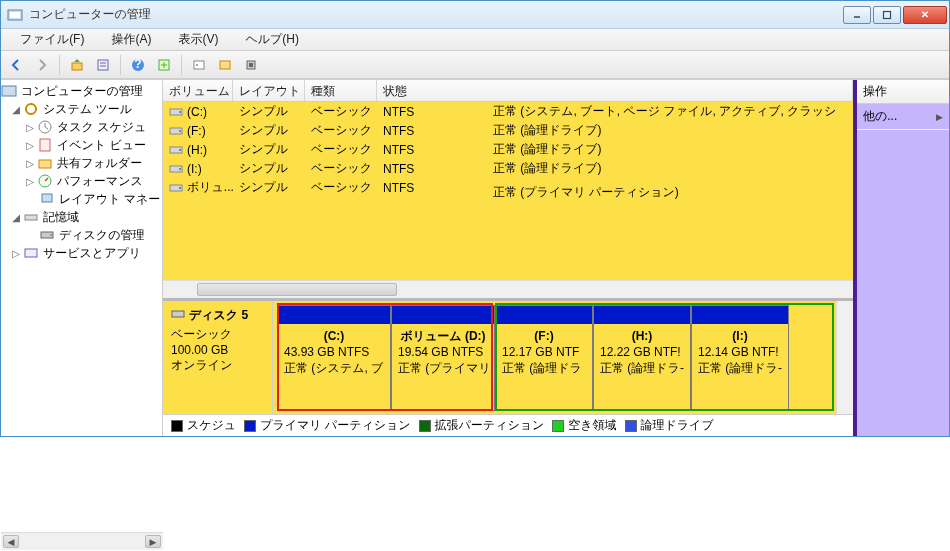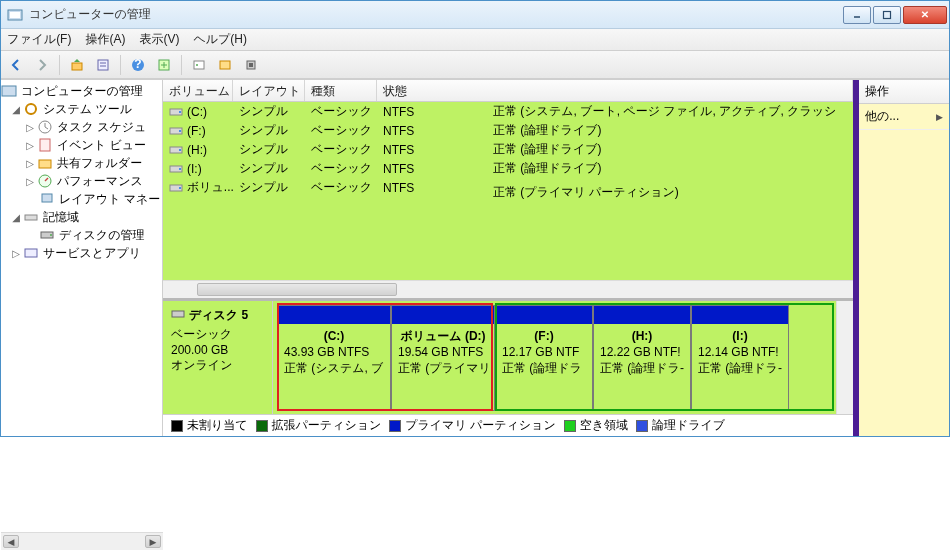--- a/index.html
+++ b/index.html
@@ -6,30 +6,30 @@
 body { background:#fff; width:950px; height:551px; overflow:hidden; }
 .window { width:950px; height:437px; border:1px solid #4a90c8; background:#f0f0f0; display:flex; flex-direction:column; }
 .titlebar { height:28px; background:linear-gradient(#eaf3fb,#d7e8f7); display:flex; align-items:center; padding:0 2px 0 6px; border-bottom:1px solid #b7cde0; }
 .titlebar .ico { width:16px; height:16px; margin-right:6px; display:inline-block; }
 .titlebar .title { flex:1; color:#333; }
 .winbtns { display:flex; gap:2px; }
 .winbtn { width:28px; height:18px; border:1px solid #6a8ab0; border-radius:2px; background:linear-gradient(#f4f9ff,#cfe3f4); display:flex; align-items:center; justify-content:center; font-size:10px; color:#2a4a6a; }
 .winbtn.close { background:linear-gradient(#f28a7a,#d9442f); color:#fff; width:44px; border-color:#a8382a; font-weight:bold; }
 .winbtn.max svg, .winbtn.min svg { width:10px; height:10px; }
 .menubar { height:22px; background:linear-gradient(#f7f7f7,#ececec); border-bottom:1px solid #cfcfcf; display:flex; align-items:center; padding:0 6px; gap:14px; color:#222; }
-.menubar span { cursor:default; }
+.menubar span { cursor:default;margin-left:13px; }
 .toolbar { height:28px; background:linear-gradient(#f7f7f7,#e8e8e8); border-bottom:1px solid #cfcfcf; display:flex; align-items:center; padding:0 4px; gap:4px; }
 .tbtn { width:22px; height:22px; display:flex; align-items:center; justify-content:center; border:1px solid transparent; border-radius:2px; }
 .tsep { width:1px; height:20px; background:#cfcfcf; margin:0 2px; }
 .body3 { flex:1; display:flex; border-top:1px solid #cfcfcf; min-height:0; }
 .treepane { width:162px; background:#fff; border-right:1px solid #cfcfcf; overflow:hidden; padding:2px 0; }
 .tnode { display:flex; align-items:center; height:18px; padding-left:2px; white-space:nowrap; gap:2px; }
 .tnode .tw { width:10px; display:inline-block; text-align:center; color:#6a6a6a; font-size:10px; }
 .tnode .ic { width:16px; height:16px; display:inline-block; margin-right:2px; }
-.center { flex:1; display:flex; flex-direction:column; background:#bef264; min-width:0; }
+.center { flex:1; display:flex; flex-direction:column; background:#fde047; min-width:0; }
 .listhdr { display:flex; height:22px; border-bottom:1px solid #cfcfcf; background:linear-gradient(#fdfdfd,#efefef); }
 .listhdr .col { border-right:1px solid #d6d6d6; padding:3px 6px; color:#222; overflow:hidden; white-space:nowrap; }
 .listbody { overflow:hidden; height:178px; }
 .row { display:flex; height:19px; align-items:center; }
 .row .cell { padding:0 6px; overflow:hidden; white-space:nowrap; }
 .row .ic { width:14px; height:12px; display:inline-block; vertical-align:middle; margin-right:4px; }
 .hscroll { height:18px; background:#f0f0f0; border-top:1px solid #dcdcdc; position:relative; }
 .hscroll .thumb { position:absolute; left:34px; top:2px; height:13px; width:200px; background:linear-gradient(#e8e8e8,#d2d2d2); border:1px solid #b8b8b8; border-radius:2px; }
 .diskpane { flex:1; border-top:3px solid #b8b8b8; overflow:hidden; position:relative; }
 .diskrow { display:flex; border-bottom:1px solid #cfcfcf; }
@@ -41,21 +41,21 @@
 .part .pbar { height:18px; background:#0018c8; }
 .part .pbody { padding:4px 6px; font-size:11px; line-height:1.35; overflow:hidden; white-space:nowrap; }
 .part .pbody .pn { font-weight:bold; text-align:center; }
 .redbox { position:absolute; border:2px solid #e02020; pointer-events:none; }
 .greenbox { position:absolute; border:2px solid #10a010; pointer-events:none; }
 .disk1bar { height:22px; background:#000; flex:1; margin:4px 4px 0 0; }
 .vscroll { width:17px; background:#f0f0f0; border-left:1px solid #dcdcdc; }
 .legend { height:22px; border-top:1px solid #cfcfcf; background:#fff; display:flex; align-items:center; gap:8px; padding:0 8px; font-size:11px; }
 .lg { display:flex; align-items:center; gap:4px; }
 .sw { width:12px; height:12px; border:1px solid #666; }
-.actions { width:96px; background:#fef9c3; border-left:6px solid #4c1d95; display:flex; flex-direction:column; }
+.actions { width:96px; background:#c4b5fd; border-left:4px solid #4c1d95; display:flex; flex-direction:column; }
 .actions .ahdr { background:linear-gradient(#fdfdfd,#efefef); border-bottom:1px solid #cfcfcf; padding:3px 6px; }
 .actions .aitem { padding:4px 6px; border-bottom:1px solid #eee; display:flex; justify-content:space-between; align-items:center; }
 .actions .aitem.sel { background:#eaf2fb; }
 .tri { font-size:9px; color:#555; }
 .btmscroll { height:18px; background:#f0f0f0; border-top:1px solid #dcdcdc; position:relative; }
 .btmscroll .ar { position:absolute; top:2px; width:16px; height:13px; background:linear-gradient(#e8e8e8,#d2d2d2); border:1px solid #b8b8b8; border-radius:2px; display:flex; align-items:center; justify-content:center; font-size:9px; color:#555; }
 </style>
 </head>
 <body>
 
@@ -293,21 +293,21 @@
           <div style="flex:1">
             <div class="diskrow" style="height:115px">
               <div class="diskinfo">
                 <div class="dh">
                     <span class="ic"><svg width="14" height="14" viewBox="0 0 14 14">
                         <rect x="1" y="4" width="12" height="6" fill="#ccc" stroke="#666"></rect>
                       </svg></span>
                     <span>ディスク 5</span>
                   </div>
                 <div>ベーシック</div>
-                <div>200.00 GB</div>
+                <div>100.00 GB</div>
                 <div>オンライン</div>
               </div>
               <div class="diskmap">
                 <div class="parts-wrap" id="disk0parts">
                     <div class="part" style="width: 114px;">
                       <div class="pbar"></div>
                       <div class="pbody">
                         <div class="pn">(C:)</div>
                         <div>43.93 GB NTFS</div>
                         <div>正常 (システム, ブ</div>
@@ -363,29 +363,29 @@
               <div class="disk1bar"></div>
             </div>
           </div>
           <div class="vscroll"></div>
         </div>
       </div>
 
       <div class="legend">
         <div class="lg">
             <span class="sw" style="background:#000"></span>
-            <span>未割り当て</span>
+            <span>スケジュ</span>
+          </div>
+        <div class="lg">
+            <span class="sw" style="background:#0018c8"></span>
+            <span>プライマリ パーティション</span>
           </div>
         <div class="lg">
             <span class="sw" style="background:#0a6a0a"></span>
             <span>拡張パーティション</span>
-          </div>
-        <div class="lg">
-            <span class="sw" style="background:#0018c8"></span>
-            <span>プライマリ パーティション</span>
           </div>
         <div class="lg">
             <span class="sw" style="background:#20d020"></span>
             <span>空き領域</span>
           </div>
         <div class="lg">
             <span class="sw" style="background:#3050e0"></span>
             <span>論理ドライブ</span>
           </div>
       </div>

